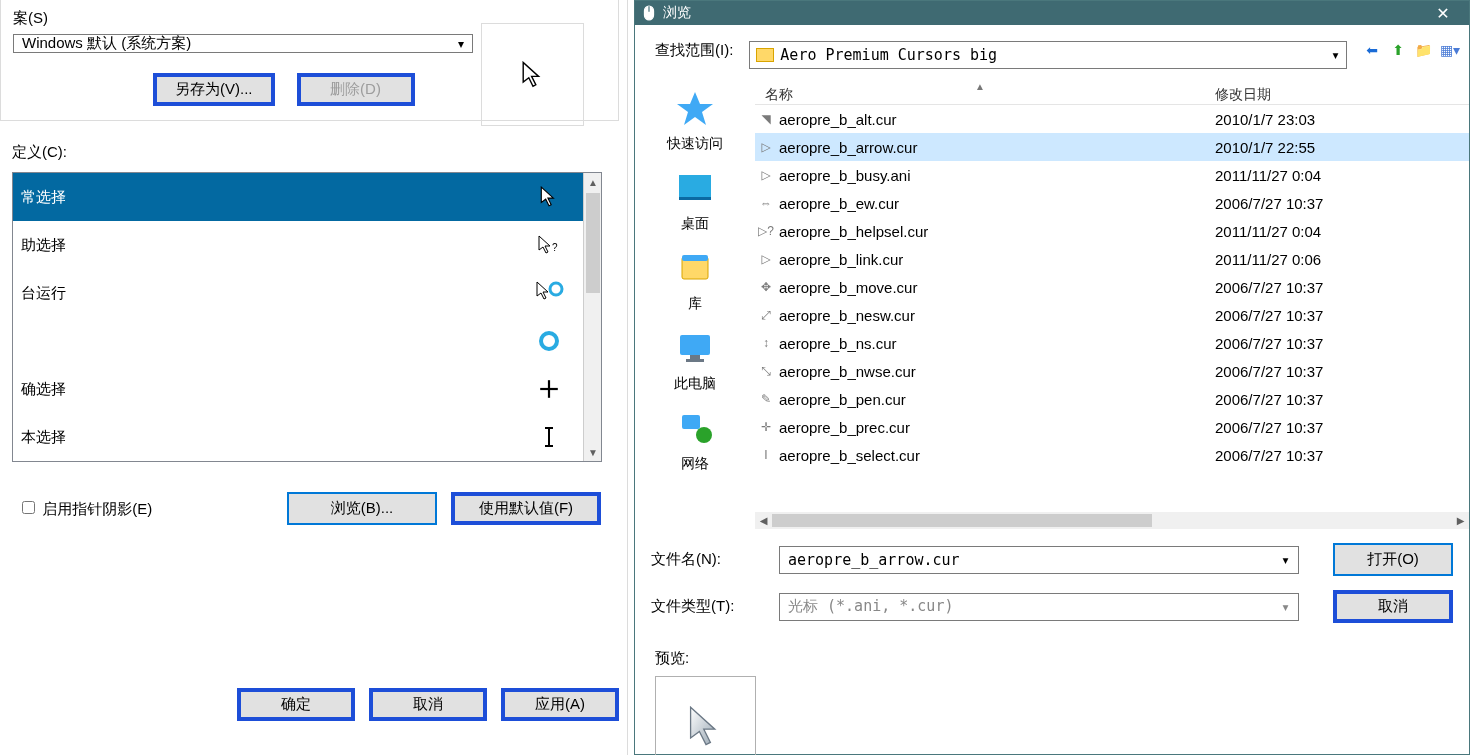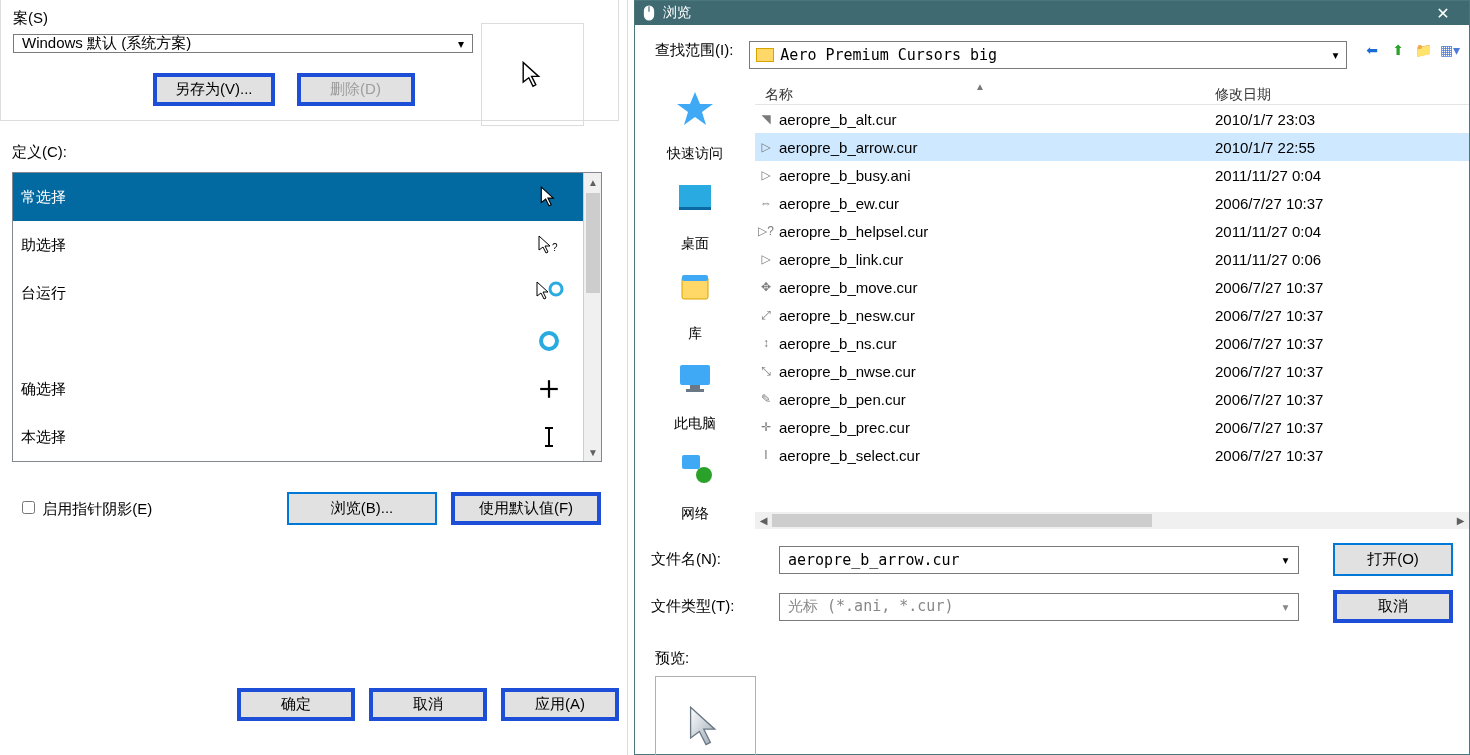--- a/index.html
+++ b/index.html
@@ -35,21 +35,21 @@
 .titlebar .ticon{width:16px;height:16px;margin-right:6px;display:inline-flex;align-items:center;justify-content:center}
 .titlebar .close{margin-left:auto;width:40px;height:24px;display:flex;align-items:center;justify-content:center;font-size:16px}
 .lookin-row{display:flex;align-items:flex-start;padding:16px 10px 10px 20px;gap:16px}
 .lookin-combo{display:flex;align-items:center;flex:1;height:28px;border:1px solid #7a7a7a;padding:0 6px;justify-content:space-between;font-family:Consolas,monospace;font-size:15px}
 .folder-icon{width:18px;height:14px;background:#ffd868;border:1px solid #d9a400;margin-right:6px}
 .toolbar-icons{display:flex;gap:8px;font-size:14px;align-items:center}
 .toolbar-icons span{width:18px;height:18px;display:inline-flex;align-items:center;justify-content:center}
 
 .dlg-body{display:flex;padding:0 0 0 0;height:450px}
 .places{width:120px;padding:8px 0;display:flex;flex-direction:column;align-items:center;gap:14px}
-.place{display:flex;flex-direction:column;align-items:center;gap:16px;font-size:14px;width:100%}
+.place{display:flex;flex-direction:column;align-items:center;gap:6px;font-size:14px;width:100%}
 .place .picon{width:42px;height:42px;display:flex;align-items:center;justify-content:center}
 
 .filelist{flex:1;display:flex;flex-direction:column}
 .list-header{display:flex;height:26px;align-items:flex-end;color:#333;font-size:14px;position:relative;border-bottom:1px solid #e5e5e5}
 .list-header .col-name{width:460px;padding-left:10px}
 .list-header .sortmark{position:absolute;left:220px;top:2px;font-size:10px;color:#777}
 .list-header .col-date{padding-left:0}
 .list-rows{flex:1;overflow:hidden}
 .file-row{display:flex;height:28px;align-items:center;font-size:15px}
 .file-row.sel{background:#cde8ff}

